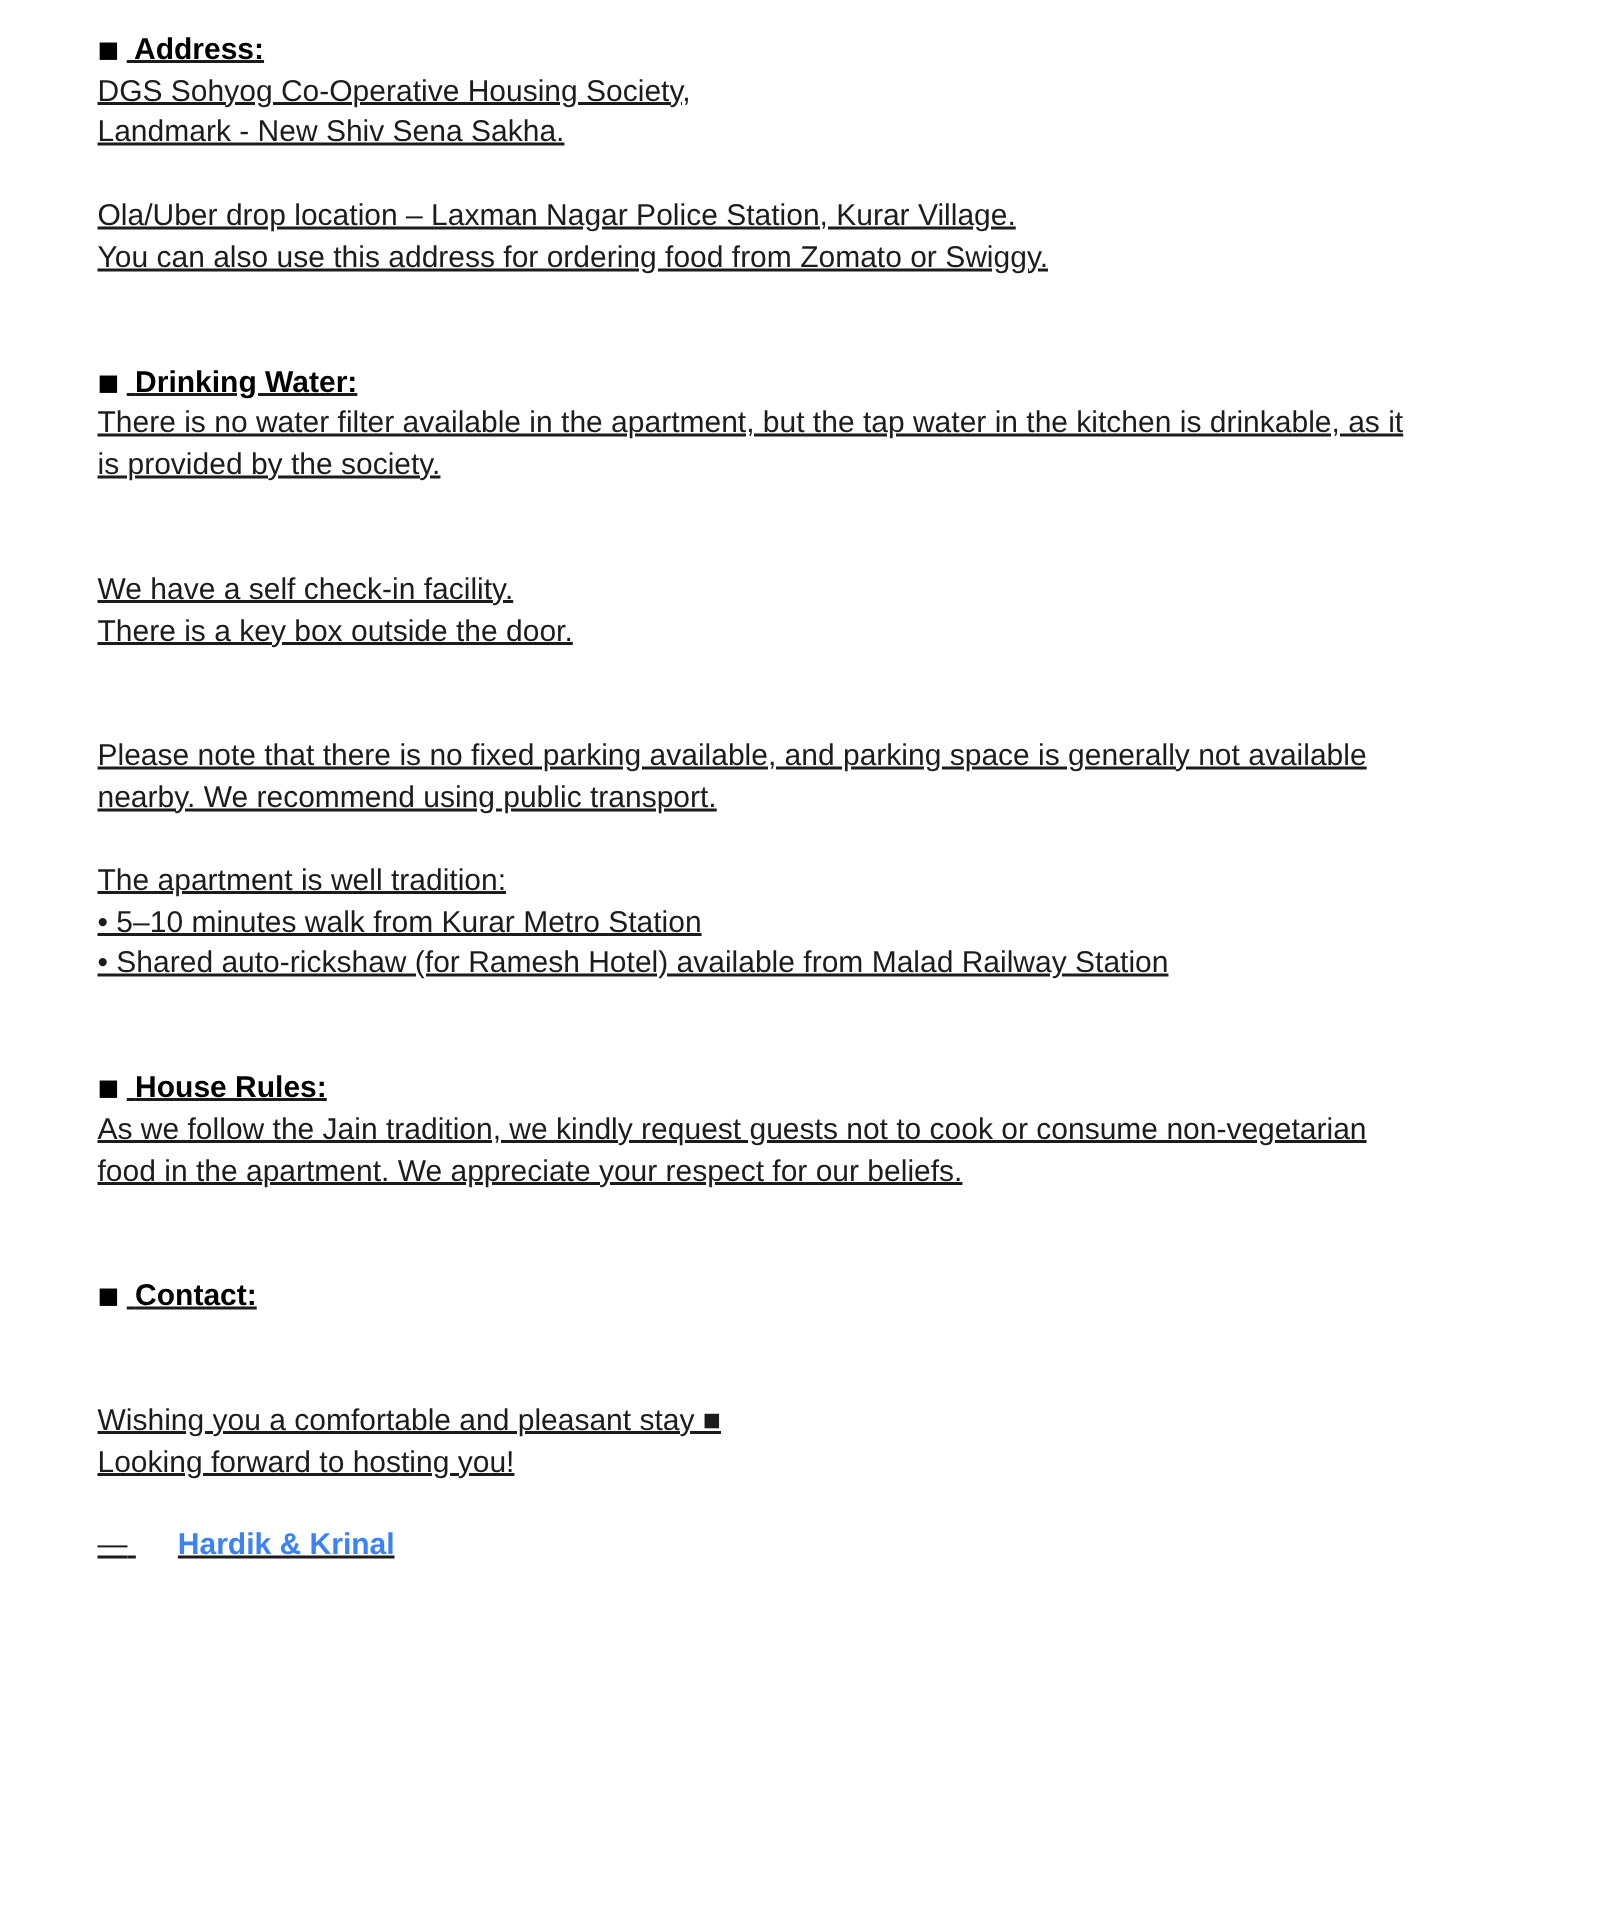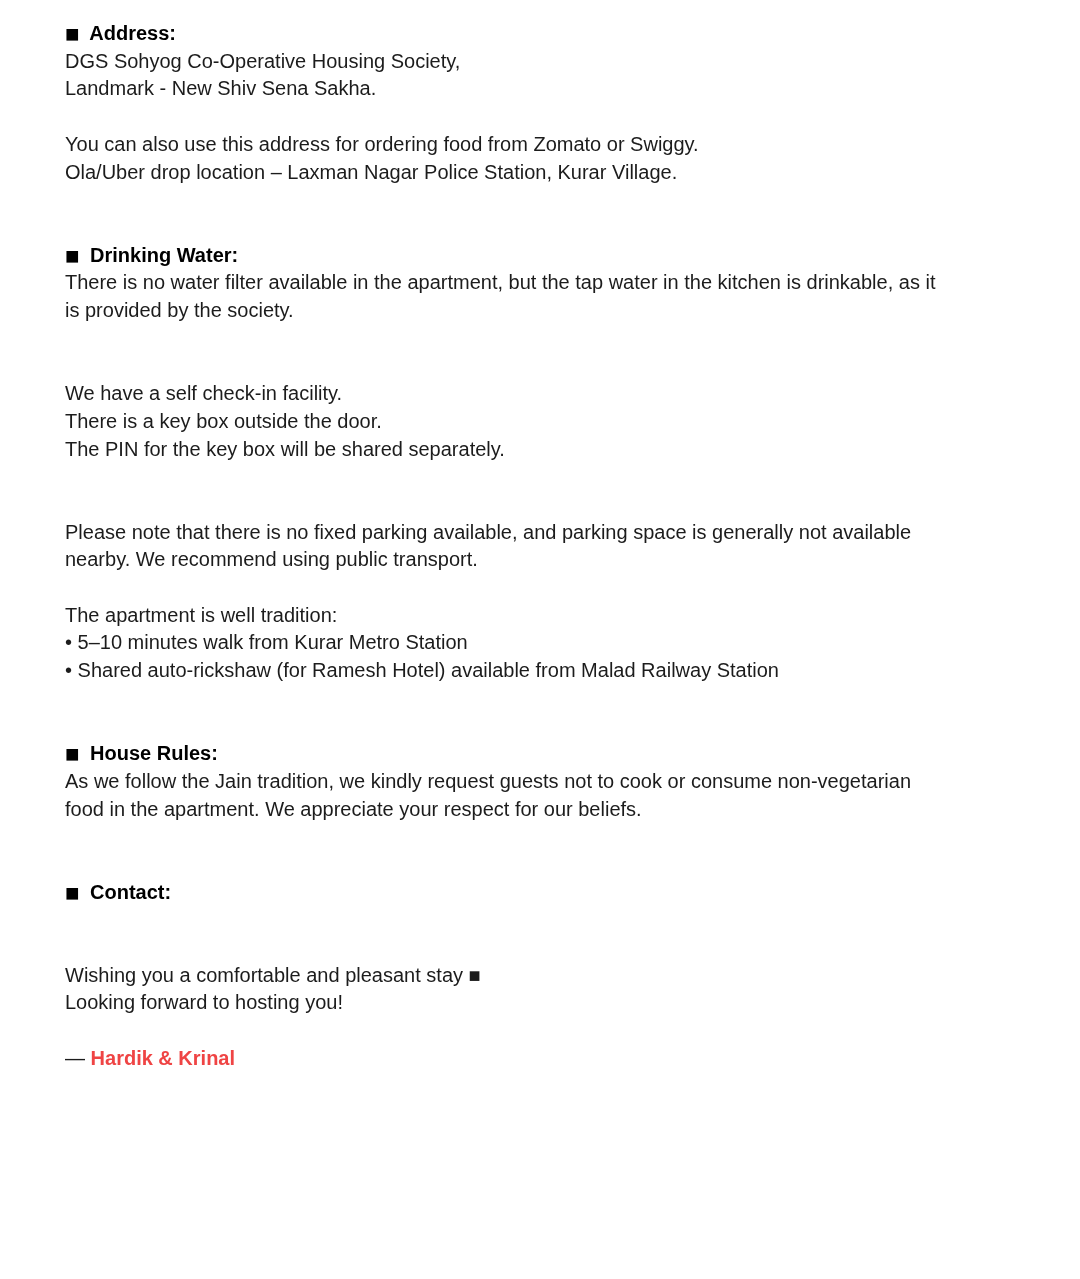--- a/index.html
+++ b/index.html
@@ -8,20 +8,21 @@
     width: 1068px;
     height: 1279px;
     box-sizing: border-box;
     background: #ffffff;
     padding: 20px 8px 0 65px;
     overflow: hidden;
     font-family: "Liberation Sans", "DejaVu Sans", sans-serif;
     font-size: 20px;
     line-height: 27.7px;
     color: #1c1c1c;
+    text-decoration: underline;
   }
   .section { margin: 0 0 55.4px 0; }
   .heading {
     font-weight: bold;
     color: #000000;
     white-space: nowrap;
   }
   .marker {
     display: inline-block;
     font-size: 24px;
@@ -31,58 +32,57 @@
     color: #000000;
   }
   .block { margin: 0; }
   .block-gap { margin-top: 27.7px; }
   .line { white-space: nowrap; }
   .closing { margin: 0; }
   .signature {
     margin-top: 27.7px;
     white-space: nowrap;
   }
-  .signature .name { font-weight: bold; color: #ef4444; }
+  .signature .name { font-weight: bold; color: #3b82f6; margin-left: 28px; }
 </style>
 </head>
 <body>
 
 <div class="page">
 
   <div class="section">
     <div class="heading">
       <span class="marker">■</span>
       <span>Address:</span>
     </div>
     <div class="block">
       <div class="line">DGS Sohyog Co-Operative Housing Society,</div>
       <div class="line">Landmark - New Shiv Sena Sakha.</div>
     </div>
     <div class="block block-gap">
+      <div class="line">Ola/Uber drop location – Laxman Nagar Police Station, Kurar Village.</div>
       <div class="line">You can also use this address for ordering food from Zomato or Swiggy.</div>
-      <div class="line">Ola/Uber drop location – Laxman Nagar Police Station, Kurar Village.</div>
     </div>
   </div>
 
   <div class="section">
     <div class="heading">
       <span class="marker">■</span>
       <span>Drinking Water:</span>
     </div>
     <div class="block">
       <div class="line">There is no water filter available in the apartment, but the tap water in the kitchen is drinkable, as it</div>
       <div class="line">is provided by the society.</div>
     </div>
   </div>
 
   <div class="section">
     <div class="block">
       <div class="line">We have a self check-in facility.</div>
       <div class="line">There is a key box outside the door.</div>
-      <div class="line">The PIN for the key box will be shared separately.</div>
     </div>
   </div>
 
   <div class="section">
     <div class="block">
       <div class="line">Please note that there is no fixed parking available, and parking space is generally not available</div>
       <div class="line">nearby. We recommend using public transport.</div>
     </div>
     <div class="block block-gap">
       <div class="line">The apartment is well tradition:</div>

